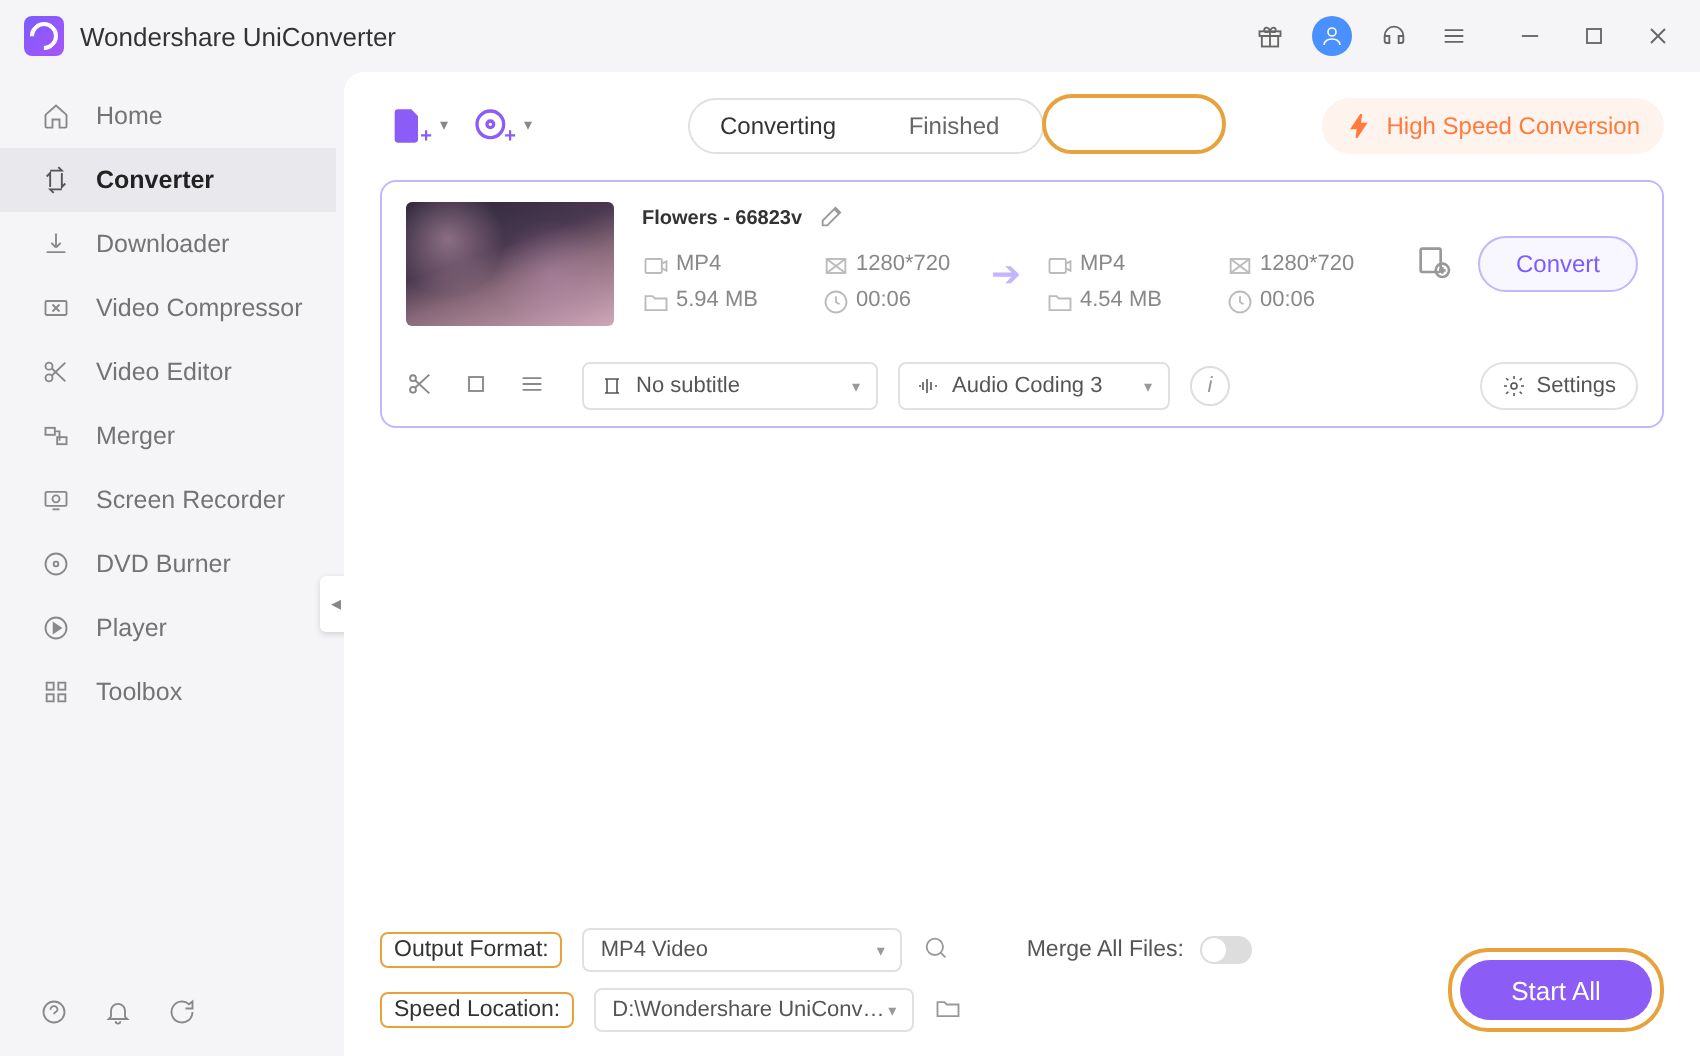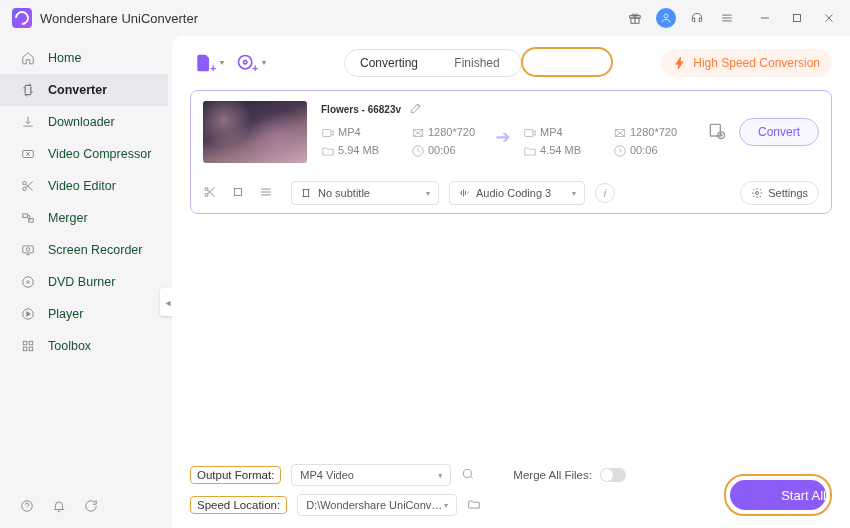--- a/index.html
+++ b/index.html
@@ -8,21 +8,21 @@
 .logo{width:20px;height:20px;border-radius:4px;background:linear-gradient(135deg,#7b5cff,#a855f7);display:flex;align-items:center;justify-content:center;margin-right:8px}
 .logo::after{content:"";width:10px;height:10px;border:2px solid #fff;border-radius:50%;border-left-color:transparent;transform:rotate(-45deg)}
 .title{font-size:13px;color:#333;font-weight:500}
 .title-right{margin-left:auto;display:flex;align-items:center;gap:12px}
 .title-right .ic{width:18px;height:18px;display:flex;align-items:center;justify-content:center;color:#666;cursor:pointer}
 .gift{color:#ff5a5a}
 .avatar{width:20px;height:20px;border-radius:50%;background:#4a90ff;color:#fff;font-size:11px;display:flex;align-items:center;justify-content:center}
 .winbtns{display:flex;gap:14px;margin-left:8px;color:#666}
 .main{display:flex;height:calc(100% - 36px)}
 .sidebar{width:168px;background:#f5f5f7;padding-top:6px;position:relative}
-.side-item{height:32px;display:flex;align-items:center;padding-left:20px;gap:12px;color:#14532d;cursor:pointer;font-size:12.5px}
+.side-item{height:32px;display:flex;align-items:center;padding-left:20px;gap:12px;color:#737373;cursor:pointer;font-size:12.5px}
 .side-item.active{background:#e8e8ed;color:#222;font-weight:600}
 .side-item .ico{width:16px;height:16px;display:flex;align-items:center;justify-content:center;color:#888}
 .side-item.active .ico{color:#555}
 .collapse-btn{position:absolute;right:-8px;top:252px;width:16px;height:28px;background:#fff;border-radius:3px;box-shadow:0 1px 3px rgba(0,0,0,.15);display:flex;align-items:center;justify-content:center;font-size:10px;color:#888;cursor:pointer}
 .sidebar-bottom{position:absolute;bottom:12px;left:20px;display:flex;gap:18px;color:#888}
 .content{flex:1;background:#fff;border-radius:10px 0 0 0;margin-left:4px;display:flex;flex-direction:column;position:relative}
 .toolbar{height:54px;display:flex;align-items:center;padding:0 18px;gap:14px}
 .addbtn{width:28px;height:26px;display:flex;align-items:center;justify-content:center;color:#8b5cf6;cursor:pointer;position:relative}
 .addbtn svg{width:20px;height:20px}
 .addbtn .plus{position:absolute;right:2px;bottom:2px;font-size:10px;font-weight:700}
@@ -60,21 +60,21 @@
 .bottom-bar{position:absolute;bottom:12px;left:18px;right:18px;display:flex;flex-direction:column;gap:8px}
 .brow{display:flex;align-items:center;gap:10px;font-size:11.5px;color:#555}
 .blabel{border:1.5px solid #e8a23c;border-radius:4px;padding:2px 6px;color:#333}
 .bdd{height:22px;border:1px solid #e0e0e5;border-radius:4px;padding:0 8px;display:flex;align-items:center;width:160px;font-size:11px;color:#555;cursor:pointer}
 .bdd .chv{margin-left:auto;font-size:8px;color:#999}
 .bic{color:#999;cursor:pointer}
 .merge{margin-left:28px;display:flex;align-items:center;gap:8px}
 .toggle{width:26px;height:14px;background:#ddd;border-radius:7px;position:relative;cursor:pointer}
 .toggle::after{content:"";position:absolute;left:1px;top:1px;width:12px;height:12px;background:#fff;border-radius:50%}
 .startall-wrap{position:absolute;right:0;bottom:0;border:2px solid #e8a23c;border-radius:20px;padding:4px}
-.startall{width:96px;height:30px;background:#8b5cf6;color:#fff;border-radius:16px;display:flex;align-items:center;justify-content:flex-end;font-size:13px;cursor:pointer}
+.startall{width:96px;height:30px;background:#8b5cf6;color:#fff;border-radius:16px;display:flex;align-items:center;justify-content:center;font-size:13px;cursor:pointer}
 svg{width:14px;height:14px;stroke:currentColor;fill:none;stroke-width:1.6}
 </style>
 </head>
 <body>
 
 <div class="titlebar">
   <div class="logo"></div>
   <div class="title">Wondershare UniConverter</div>
   <div class="title-right">
     <div class="ic gift">

